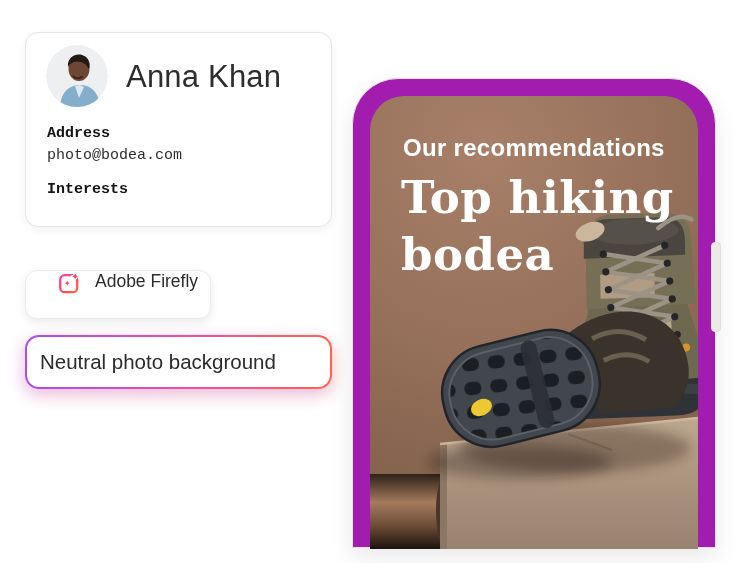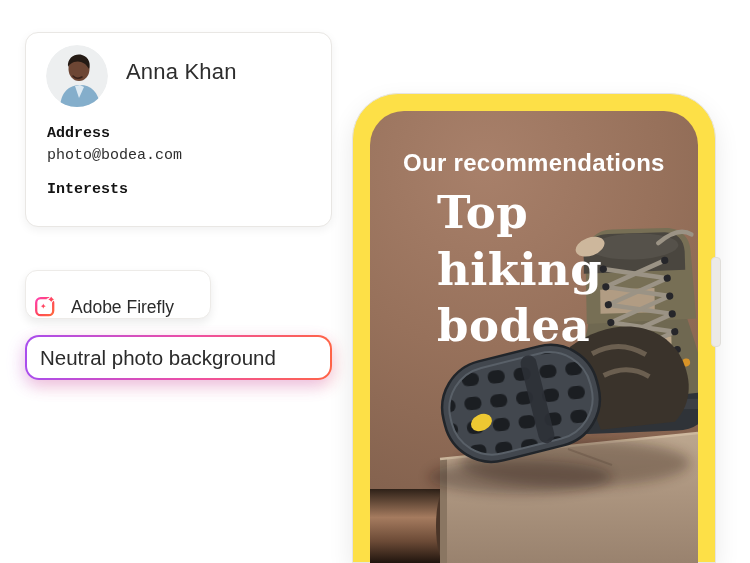--- a/index.html
+++ b/index.html
@@ -7,72 +7,72 @@
   #stage{position:relative;width:750px;height:563px;background:#ffffff;overflow:hidden;}
 
   
   .profile-card{
     position:absolute;left:25px;top:32px;width:307px;height:195px;
     background:#ffffff;border:1px solid #e9e7e4;border-radius:13px;
     box-shadow:0 3px 10px rgba(0,0,0,.06);
     box-sizing:border-box;
   }
   .avatar{position:absolute;left:20px;top:12px;width:62px;height:62px;border-radius:50%;overflow:hidden;}
-  .profile-name{position:absolute;left:100px;top:26px;font-size:22px;color:#2d2d2d;letter-spacing:.2px;}
+  .profile-name{position:absolute;left:100px;top:26px;font-size:31px;color:#2d2d2d;letter-spacing:.2px;}
   .fields{position:absolute;left:21px;top:90px;font-family:Liberation Mono, monospace;}
   .field{margin-bottom:12px;}
   .field-label{font-size:15px;font-weight:700;color:#141414;line-height:1.45;}
   .field-value{font-size:15px;color:#2e2e2e;line-height:1.45;}
 
   
   .firefly-chip{
     position:absolute;left:25px;top:270px;width:186px;height:49px;
     background:#ffffff;border:1px solid #edebe8;border-radius:12px;
     box-shadow:0 4px 10px rgba(0,0,0,.08);
-    display:flex;align-items:flex-end;gap:13px;padding-left:8px;
+    display:flex;align-items:flex-start;gap:13px;padding-left:32px;
     box-sizing:border-box;cursor:pointer;
   }
   .firefly-label{font-size:17.5px;color:#2b2b2b;}
 
   
   .prompt-input{
-    position:absolute;left:25px;top:335px;width:307px;height:45px;
+    position:absolute;left:25px;top:335px;width:307px;height:54px;
     border-radius:14px;border:2px solid transparent;
     background-image:linear-gradient(#ffffff,#ffffff),
       linear-gradient(90deg,#a94ded 0%,#ee4fa4 55%,#ff6447 100%);
     background-origin:border-box;background-clip:padding-box,border-box;
     box-shadow:-3px 6px 16px rgba(169,77,237,.22),3px 6px 16px rgba(255,100,71,.22);
     display:flex;align-items:center;box-sizing:border-box;cursor:text;
   }
   .prompt-text{font-size:20.5px;color:#2b2b2b;padding-left:13px;white-space:nowrap;}
 
   
   .phone{
-    position:absolute;left:352px;top:93px;width:364px;height:470px;
-    background:#fde047;border:1px solid #e6e4e1;border-radius:46px 46px 0 0;
+    position:absolute;left:352px;top:78px;width:364px;height:470px;
+    background:#a21caf;border:1px solid #e6e4e1;border-radius:46px 46px 0 0;
     box-shadow:0 10px 26px rgba(0,0,0,.09);
     box-sizing:border-box;
   }
   .phone-side-button{
     position:absolute;right:-6px;top:163px;width:8px;height:88px;
     background:#eceae7;border:1px solid #e0deda;border-radius:4px;
   }
   .screen{
     position:absolute;left:17px;top:17px;width:328px;height:453px;
     border-radius:34px 34px 0 0;overflow:hidden;
     background:radial-gradient(120% 90% at 35% 12%,#a8806a 0%,#97715b 45%,#7d5d4a 100%);
   }
   .screen-eyebrow{
     position:absolute;left:33px;top:38px;font-size:24px;font-weight:600;
     color:#ffffff;letter-spacing:.3px;
   }
   .screen-headline{
     position:absolute;left:31px;top:74px;
     font-family:"DejaVu Serif",serif;font-weight:700;
-    font-size:45px;line-height:1.26;color:#ffffff;letter-spacing:.5px;margin-left:36px;
+    font-size:45px;line-height:1.26;color:#ffffff;letter-spacing:.5px;
   }
   .boots-art{position:absolute;left:0;top:0;width:328px;height:453px;}
 </style>
 </head>
 <body>
 
 <div id="stage">
 
   <section class="profile-card">
     <span class="avatar">

